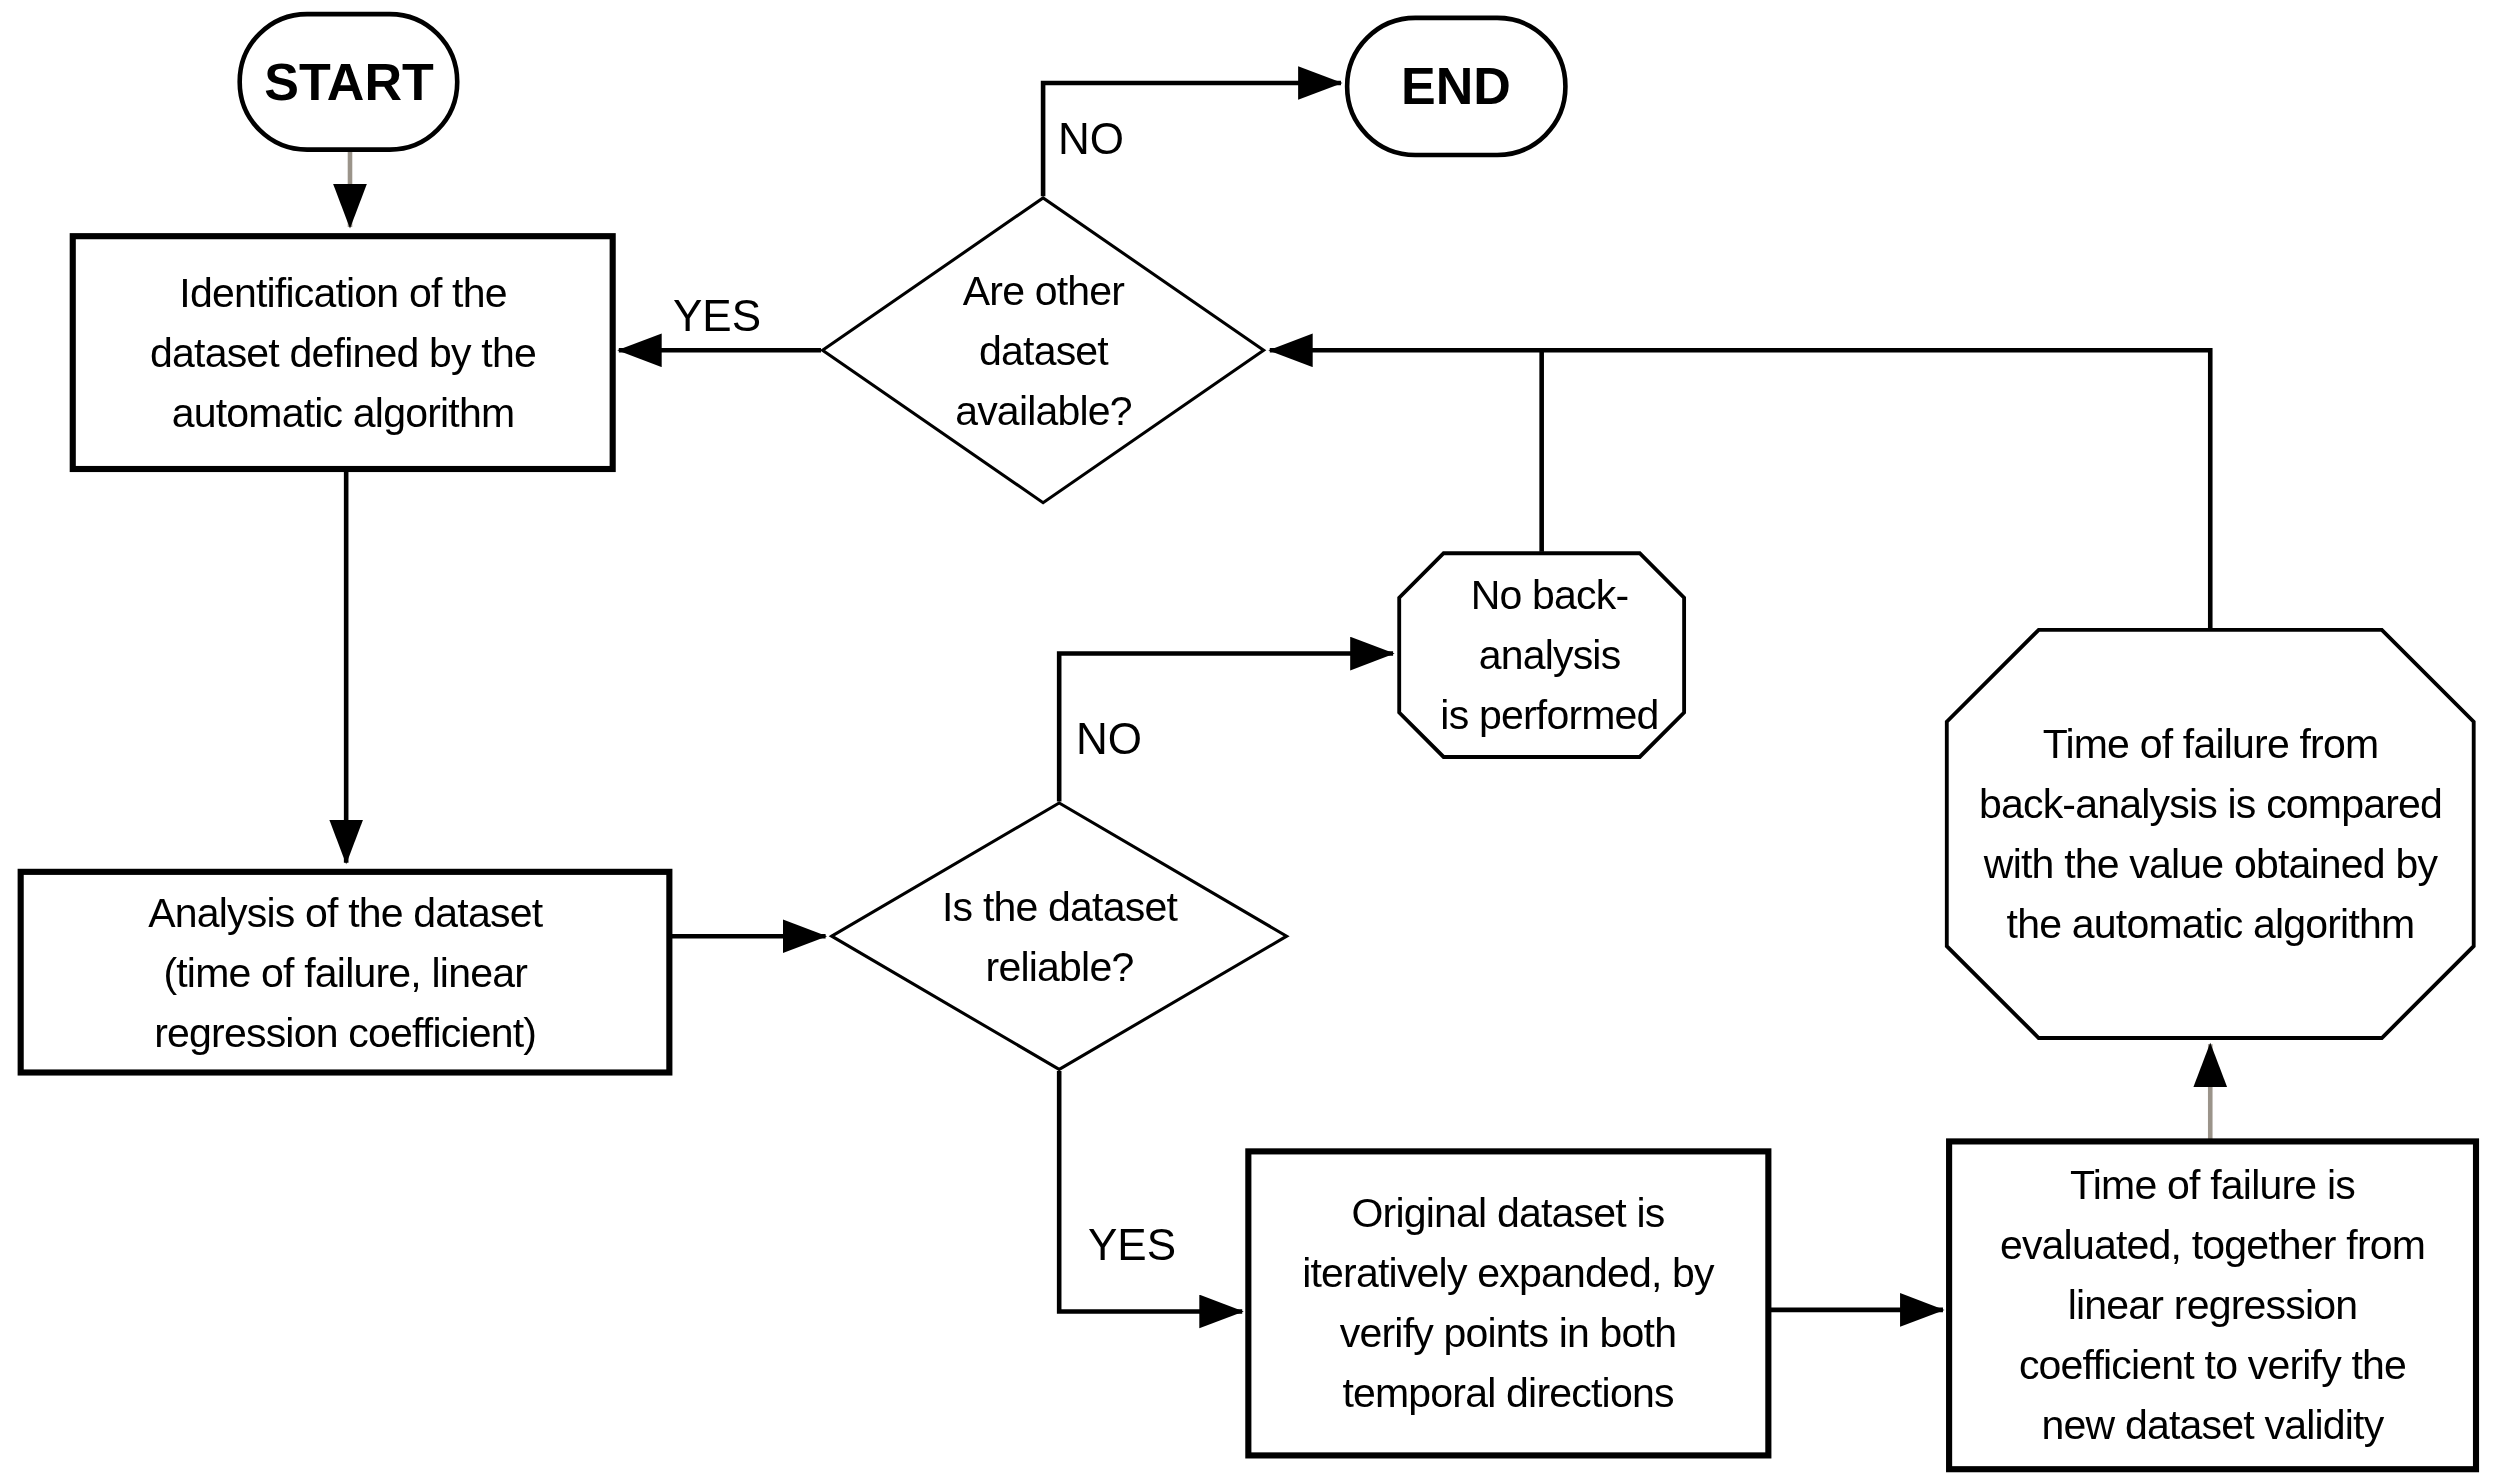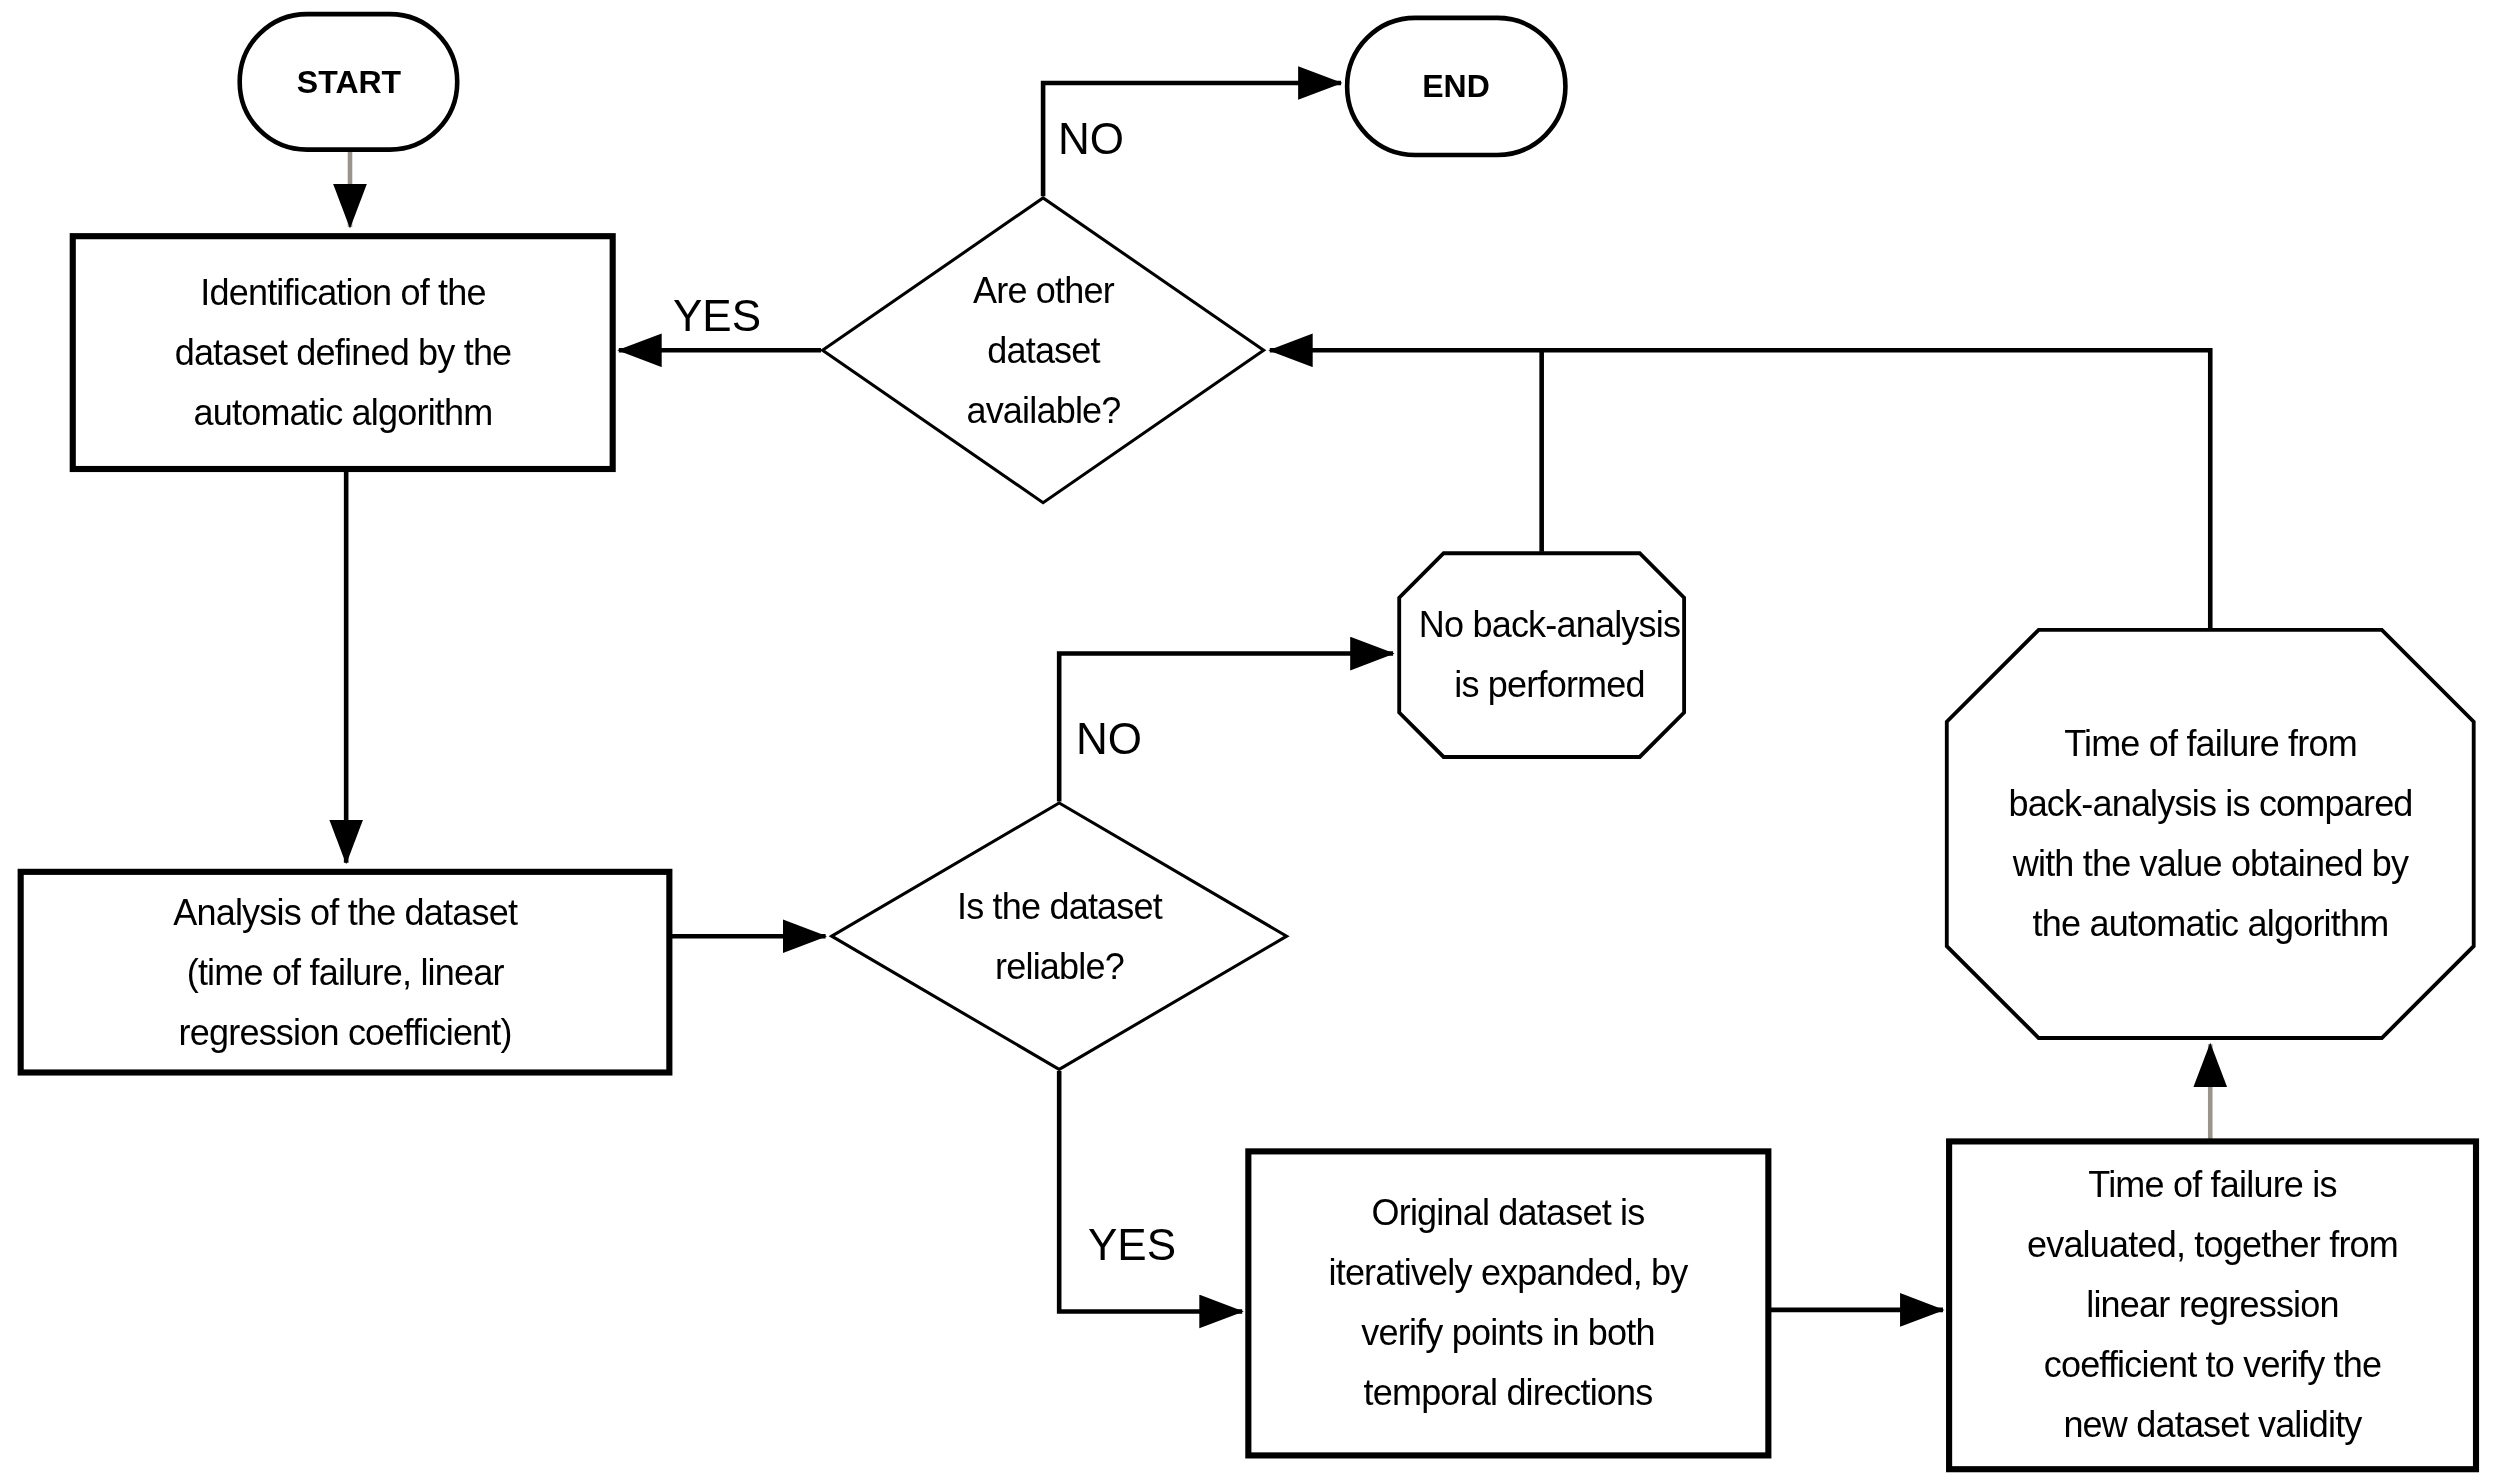--- a/index.html
+++ b/index.html
@@ -16,25 +16,25 @@
     font-family:"Liberation Sans","DejaVu Sans",sans-serif;
     color:var(--text);
     overflow:hidden;
   }
   #wires{position:absolute;left:0;top:0;width:2512px;height:1481px;}
   .node-label{
     position:absolute;
     display:flex;align-items:center;justify-content:center;
     text-align:center;
     white-space:pre-line;
-    font-size:36px;line-height:60px;letter-spacing:-0.8px;
+    font-size:41px;line-height:60px;letter-spacing:-0.8px;
     color:var(--text);
   }
   .terminal-label{
-    font-weight:bold;font-size:32px;letter-spacing:0;
+    font-weight:bold;font-size:52px;letter-spacing:0;
   }
   .edge-label{
     position:absolute;
     display:flex;align-items:center;justify-content:center;
     font-size:44px;line-height:46px;
     color:var(--text);
     width:153px;height:64px;
     transform:translate(-50%,-50%);
   }
 </style>

